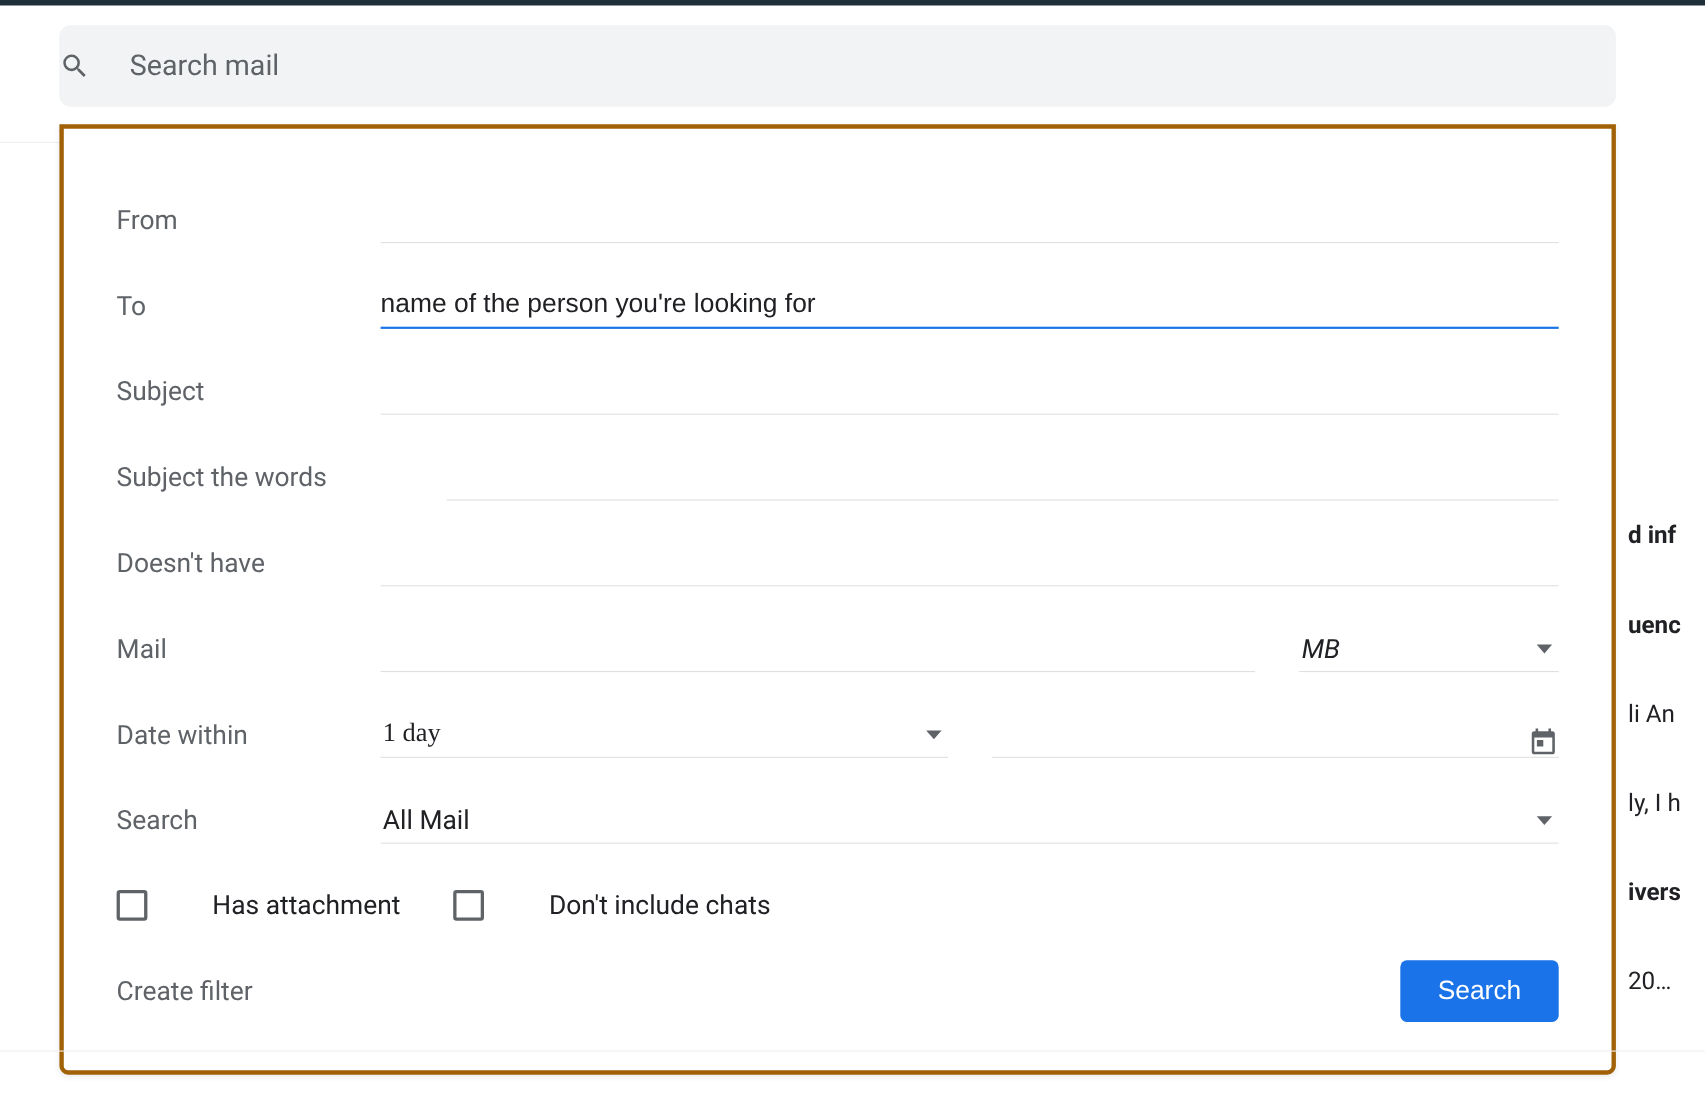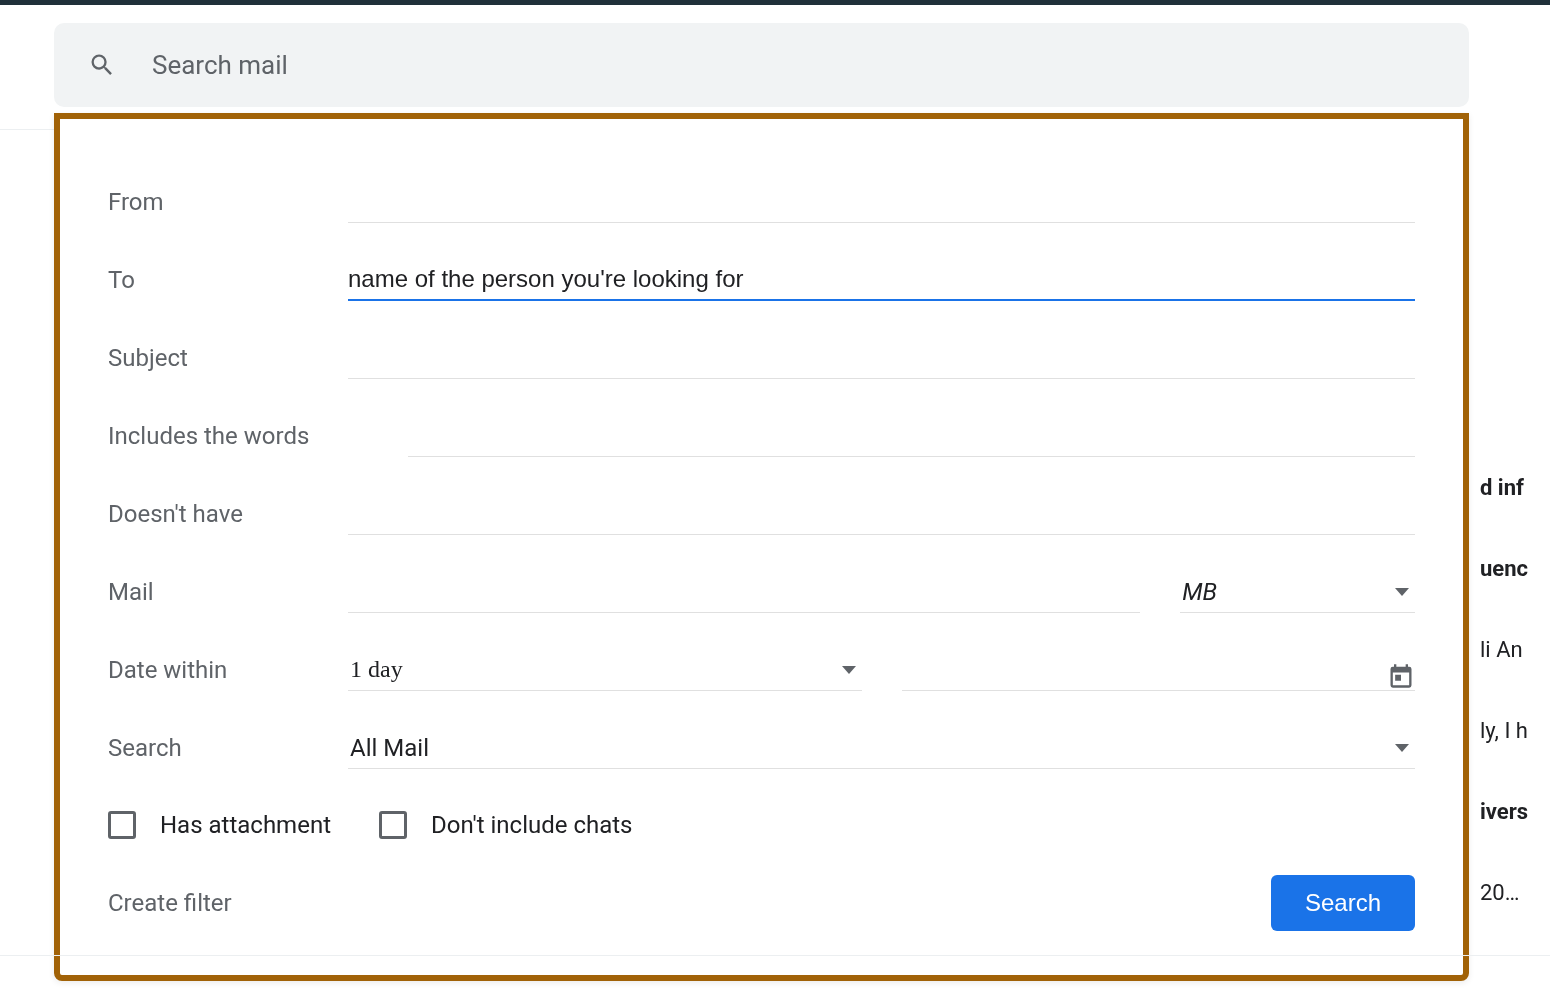--- a/index.html
+++ b/index.html
@@ -1,22 +1,22 @@
 <!DOCTYPE html>
 <html><head>
 <meta charset="utf-8">
 <style>
   * { box-sizing: border-box; margin: 0; padding: 0; }
   html, body { width: 1550px; height: 998px; font-family: "Google Sans", Roboto, Arial, sans-serif; background: #fff; overflow: hidden; }
   .topbar { width: 100%; height: 5px; background: #20303a; }
   .container { position: relative; width: 100%; height: calc(100% - 5px); }
-  .search-wrap { position: absolute; left: 54px; top: 18px; width: 1415px; background: #f1f3f4; border-radius: 10px; height: 84px; display: flex; align-items: center; padding-left: 34px; gap: 36px; }
+  .search-wrap { position: absolute; left: 54px; top: 18px; width: 1415px; background: #f1f3f4; border-radius: 10px; height: 74px; display: flex; align-items: center; gap: 36px; }
   .search-text { font-size: 26px; color: #5f6368; }
   .dropdown-panel {
-    position: absolute; left: 54px; top: 108px; width: 1415px; background: #fff; border: 6px solid #a16207;
+    position: absolute; left: 54px; top: 108px; width: 1415px; background: #fff; border: 4px solid #a16207;
     border-top-left-radius: 0; border-top-right-radius: 0; border-bottom-left-radius: 8px; border-bottom-right-radius: 8px;
     padding: 44px 48px 44px 48px; box-shadow: 0 2px 6px rgba(0,0,0,0.08);
   }
   .row { display: flex; align-items: center; min-height: 78px; }
   .label { width: 240px; font-size: 24px; color: #5f6368; }
   .row .fields { flex: 1; display: flex; gap: 40px; align-items: flex-start; }
   .underline-input {
     flex: 1; border: none; border-bottom: 1px solid #e0e0e0; font-size: 24px; height: 42px; outline: none; background: transparent; color: #202124;
   }
   .underline-input.focused { border-bottom: 2px solid #1a73e8; }
@@ -29,21 +29,21 @@
   .size-unit { flex: 0 0 22%; font-style: italic; }
   .date-range { flex: 1 1 50%; font-family: Liberation Serif, serif; }
   .date-val { flex: 1 1 50%; display: flex; align-items: flex-end; gap: 10px; border-bottom: 1px solid #e0e0e0; height: 42px; }
   .date-val .spacer { flex: 1; }
   .search-sel { flex: 1; }
   .checks-row { display: flex; align-items: center; gap: 48px; margin-top: 24px; margin-bottom: 14px; }
   .check { display: flex; align-items: center; gap: 24px; cursor: pointer; }
   .checkbox {
     width: 28px; height: 28px; border: 3px solid #5f6368; border-radius: 3px; display: inline-block;
   }
-  .check-label { font-size: 24px; color: #202124; }
+  .check-label { font-size: 24px; color: #202124; margin-left: 35px; }
   .actions { display: flex; justify-content: space-between; align-items: center; gap: 44px; margin-top: 36px; }
   .link-btn { font-size: 24px; color: #5f6368; cursor: pointer; }
   .primary-btn { background: #1a73e8; color: #fff; border: none; border-radius: 6px; font-size: 24px; padding: 14px 34px; cursor: pointer; }
   .icon { width: 28px; height: 28px; fill: #5f6368; flex-shrink: 0; }
   .tri { width: 0; height: 0; border-left: 7px solid transparent; border-right: 7px solid transparent; border-top: 8px solid #5f6368; margin-right: 6px; }
   
   .bg-mail { position: absolute; right: 0; top: 470px; width: 70px; font-size: 22px; color: #202124; display: flex; flex-direction: column; gap: 56px; }
   .bg-mail div { white-space: nowrap; overflow: hidden; }
   .bg-mail .bold { font-weight: 700; }
   .bg-border1 { position: absolute; left: 0; top: 124px; width: 54px; border-top: 1px solid #eceff1; }
@@ -81,21 +81,21 @@
     </div>
 
     <div class="row">
       <div class="label">Subject</div>
       <div class="fields">
           <input class="underline-input" value="" style="">
         </div>
     </div>
 
     <div class="row">
-      <div class="label" style="width:300px">Includes the words</div>
+      <div class="label" style="width:300px">Subject the words</div>
       <div class="fields">
           <input class="underline-input" value="" style="">
         </div>
     </div>
 
     <div class="row">
       <div class="label">Doesn't have</div>
       <div class="fields">
           <input class="underline-input" value="" style="">
         </div>

